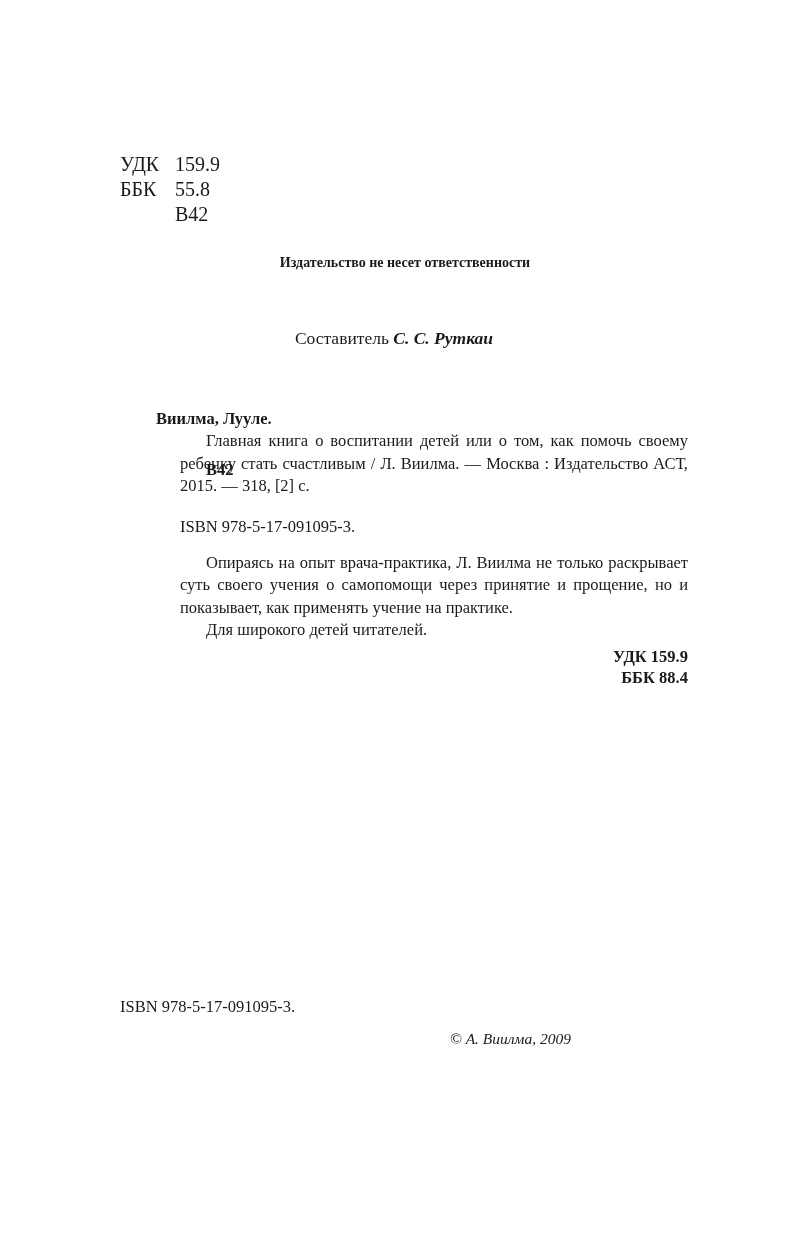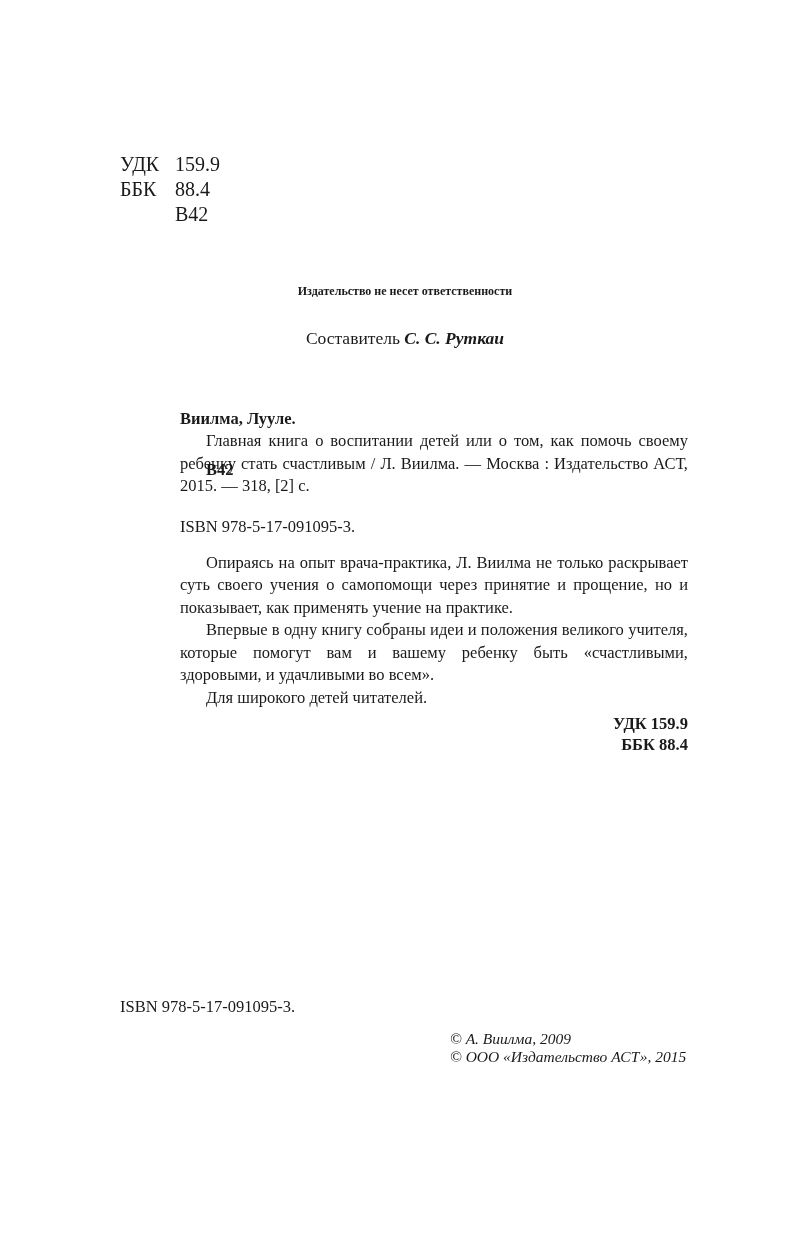--- a/index.html
+++ b/index.html
@@ -46,30 +46,30 @@
   }
   .class-shelf {
     display: block;
     padding-left: 55px;
   }
 
   
   .disclaimer {
     position: absolute;
     left: 120px;
-    top: 280px;
+    top: 252px;
     width: 570px;
     text-align: center;
     font-weight: bold;
-    font-size: 12px;
+    font-size: 14px;
     line-height: 22px;
   }
   .compiler {
     position: absolute;
-    left: 120px;
+    left: 109px;
     top: 327px;
     width: 570px;
     text-align: center;
     font-size: 17.5px;
     line-height: 22px;
   }
   .compiler .name {
     font-style: italic;
     font-weight: bold;
   }
@@ -78,21 +78,21 @@
   .record {
     position: absolute;
     left: 120px;
     top: 408px;
     width: 568px;
   }
   .record-author {
     font-weight: bold;
     font-size: 16.5px;
     line-height: 22px;
-    margin-left: 60px;
+    margin-left: 36px;
   }
   .record-body {
     position: relative;
     font-size: 16.5px;
     line-height: 22.5px;
     margin-left: 60px;
     text-align: justify;
     text-indent: 26px;
   }
   .shelf-mark {
@@ -160,21 +160,21 @@
 </head>
 <body>
 
 <div class="page">
 
   <div class="class-block">
     <span class="class-row">
       <span class="class-label">УДК</span><span class="class-value">159.9</span>
     </span>
     <span class="class-row">
-      <span class="class-label">ББК</span><span class="class-value">88.4</span>
+      <span class="class-label">ББК</span><span class="class-value">55.8</span>
     </span>
     <span class="class-shelf">В42</span>
   </div>
 
   <div class="disclaimer">
     <span>Издательство не несет ответственности</span><br>
   </div>
 
   <div class="compiler">
     <span>Составитель</span>
@@ -187,31 +187,29 @@
 
     <div class="record-body">
       <span class="shelf-mark">В42</span>
       <span>Главная книга о воспитании детей или о том, как по­мочь своему ребенку стать счастливым / Л. Виилма. — Москва : Издательство АСТ, 2015. — 318, [2] с.</span>
     </div>
 
     <div class="isbn-inner">ISBN 978-5-17-091095-3.</div>
 
     <div class="annotation">
       <p>Опираясь на опыт врача-практика, Л. Виилма не только рас­крывает суть своего учения о самопомощи через принятие и про­щение, но и показывает, как применять учение на практике.</p>
-      <p>Впервые в одну книгу собраны идеи и положения великого учителя, которые помогут вам и вашему ребенку быть «счастливы­ми, здоровыми, и удачливыми во всем».</p>
       <p>Для широкого детей читателей.</p>
     </div>
 
     <div class="class-repeat">
       <span>УДК 159.9</span>
       <span>ББК 88.4</span>
     </div>
 
   </div>
 
   <div class="isbn-bottom">ISBN 978-5-17-091095-3.</div>
 
   <div class="copyright">
     <span>© А. Виилма, 2009</span>
-    <span>© ООО «Издательство АСТ», 2015</span>
   </div>
 
 </div>
 
 </body></html>

